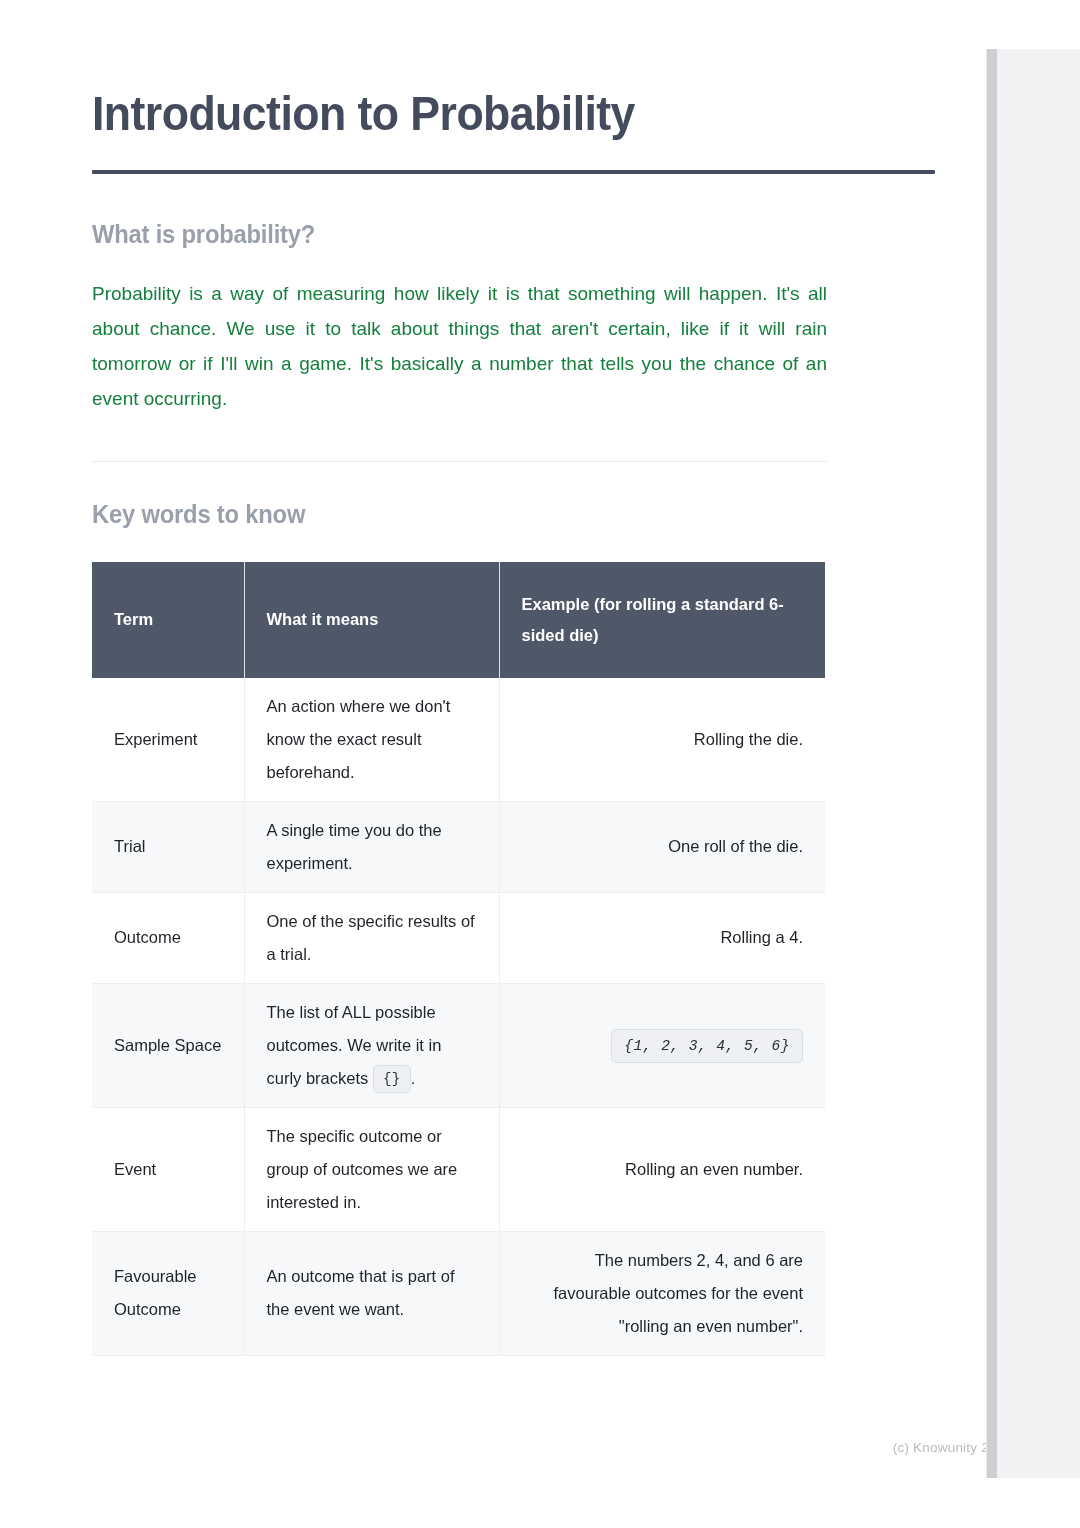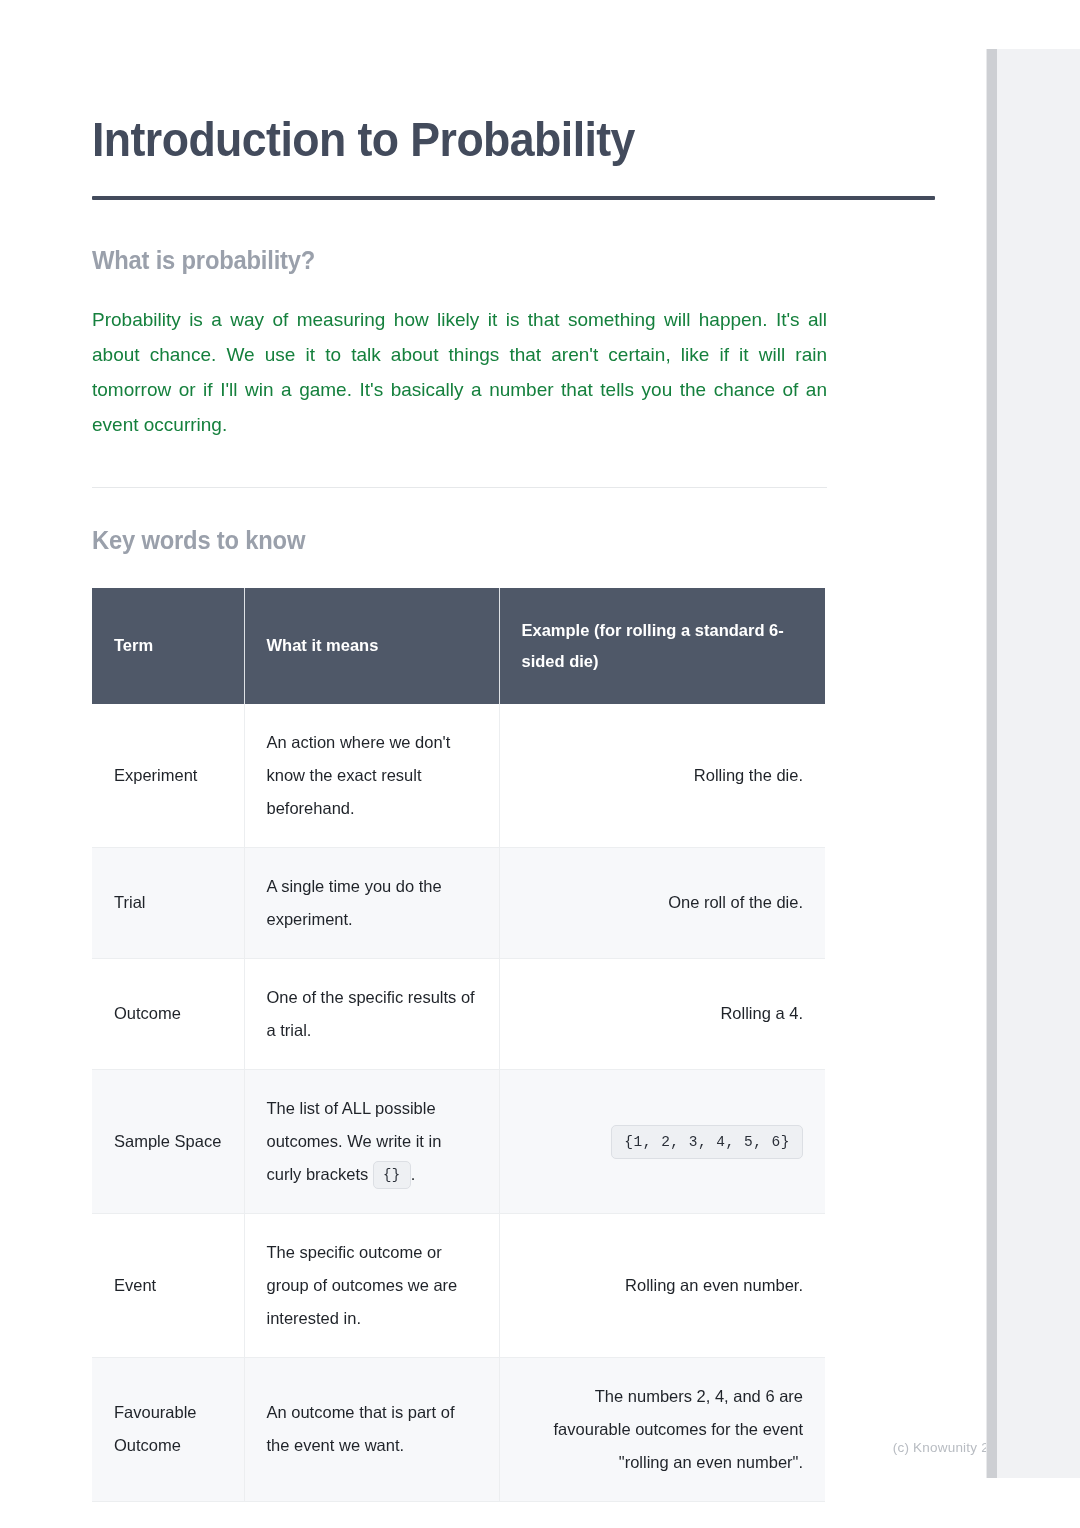--- a/index.html
+++ b/index.html
@@ -18,21 +18,20 @@
   }
 
   
   .page {
     position: absolute;
     left: 0; top: 0;
     width: 972px;
     height: 1192px;
     background: #ffffff;
     padding: 0;
-    margin-top: 26px;
   }
   .content {
     position: absolute;
     left: 92px;
     top: 88px;
     width: 733px;
   }
 
   
   .doc-title {
@@ -108,21 +107,21 @@
     vertical-align: middle;
     padding: 18px 22px;
     line-height: 31px;
     border-right: 1px solid #dfe2e6;
     height: 116px;
   }
   .kw-table thead th:last-child { border-right: none; }
 
   .kw-table tbody td {
     vertical-align: middle;
-    padding: 22px 22px;
+    padding: 12px 22px;
     line-height: 33px;
     color: #1f2329;
     border-right: 1px solid #eceef0;
     border-bottom: 1px solid #eceef0;
     font-size: 16.5px;
   }
   .kw-table tbody td:last-child { border-right: none; text-align: right; }
   .kw-table tbody tr td:first-child { font-weight: 400; }
   .kw-table tbody tr:nth-child(even) { background: #f7f8fa; }
   .kw-table tbody tr:nth-child(odd) { background: #ffffff; }
@@ -134,21 +133,21 @@
     font-size: 14px;
     letter-spacing: 0.5px;
     background: #eef0f3;
     border: 1px solid #dcdfe4;
     border-radius: 5px;
     padding: 3px 9px;
     line-height: 20px;
     color: #2a2f38;
     vertical-align: middle;
   }
-  code.chip.big { font-size: 14.5px; padding: 6px 12px; }
+  code.chip.big { font-size: 14.5px; padding: 6px 12px; font-style: italic; }
 
   
   .watermark {
     position: absolute;
     right: 68px;
     top: 1440px;
     font-size: 13.5px;
     color: #b8bcc2;
     letter-spacing: 0.2px;
     white-space: nowrap;

